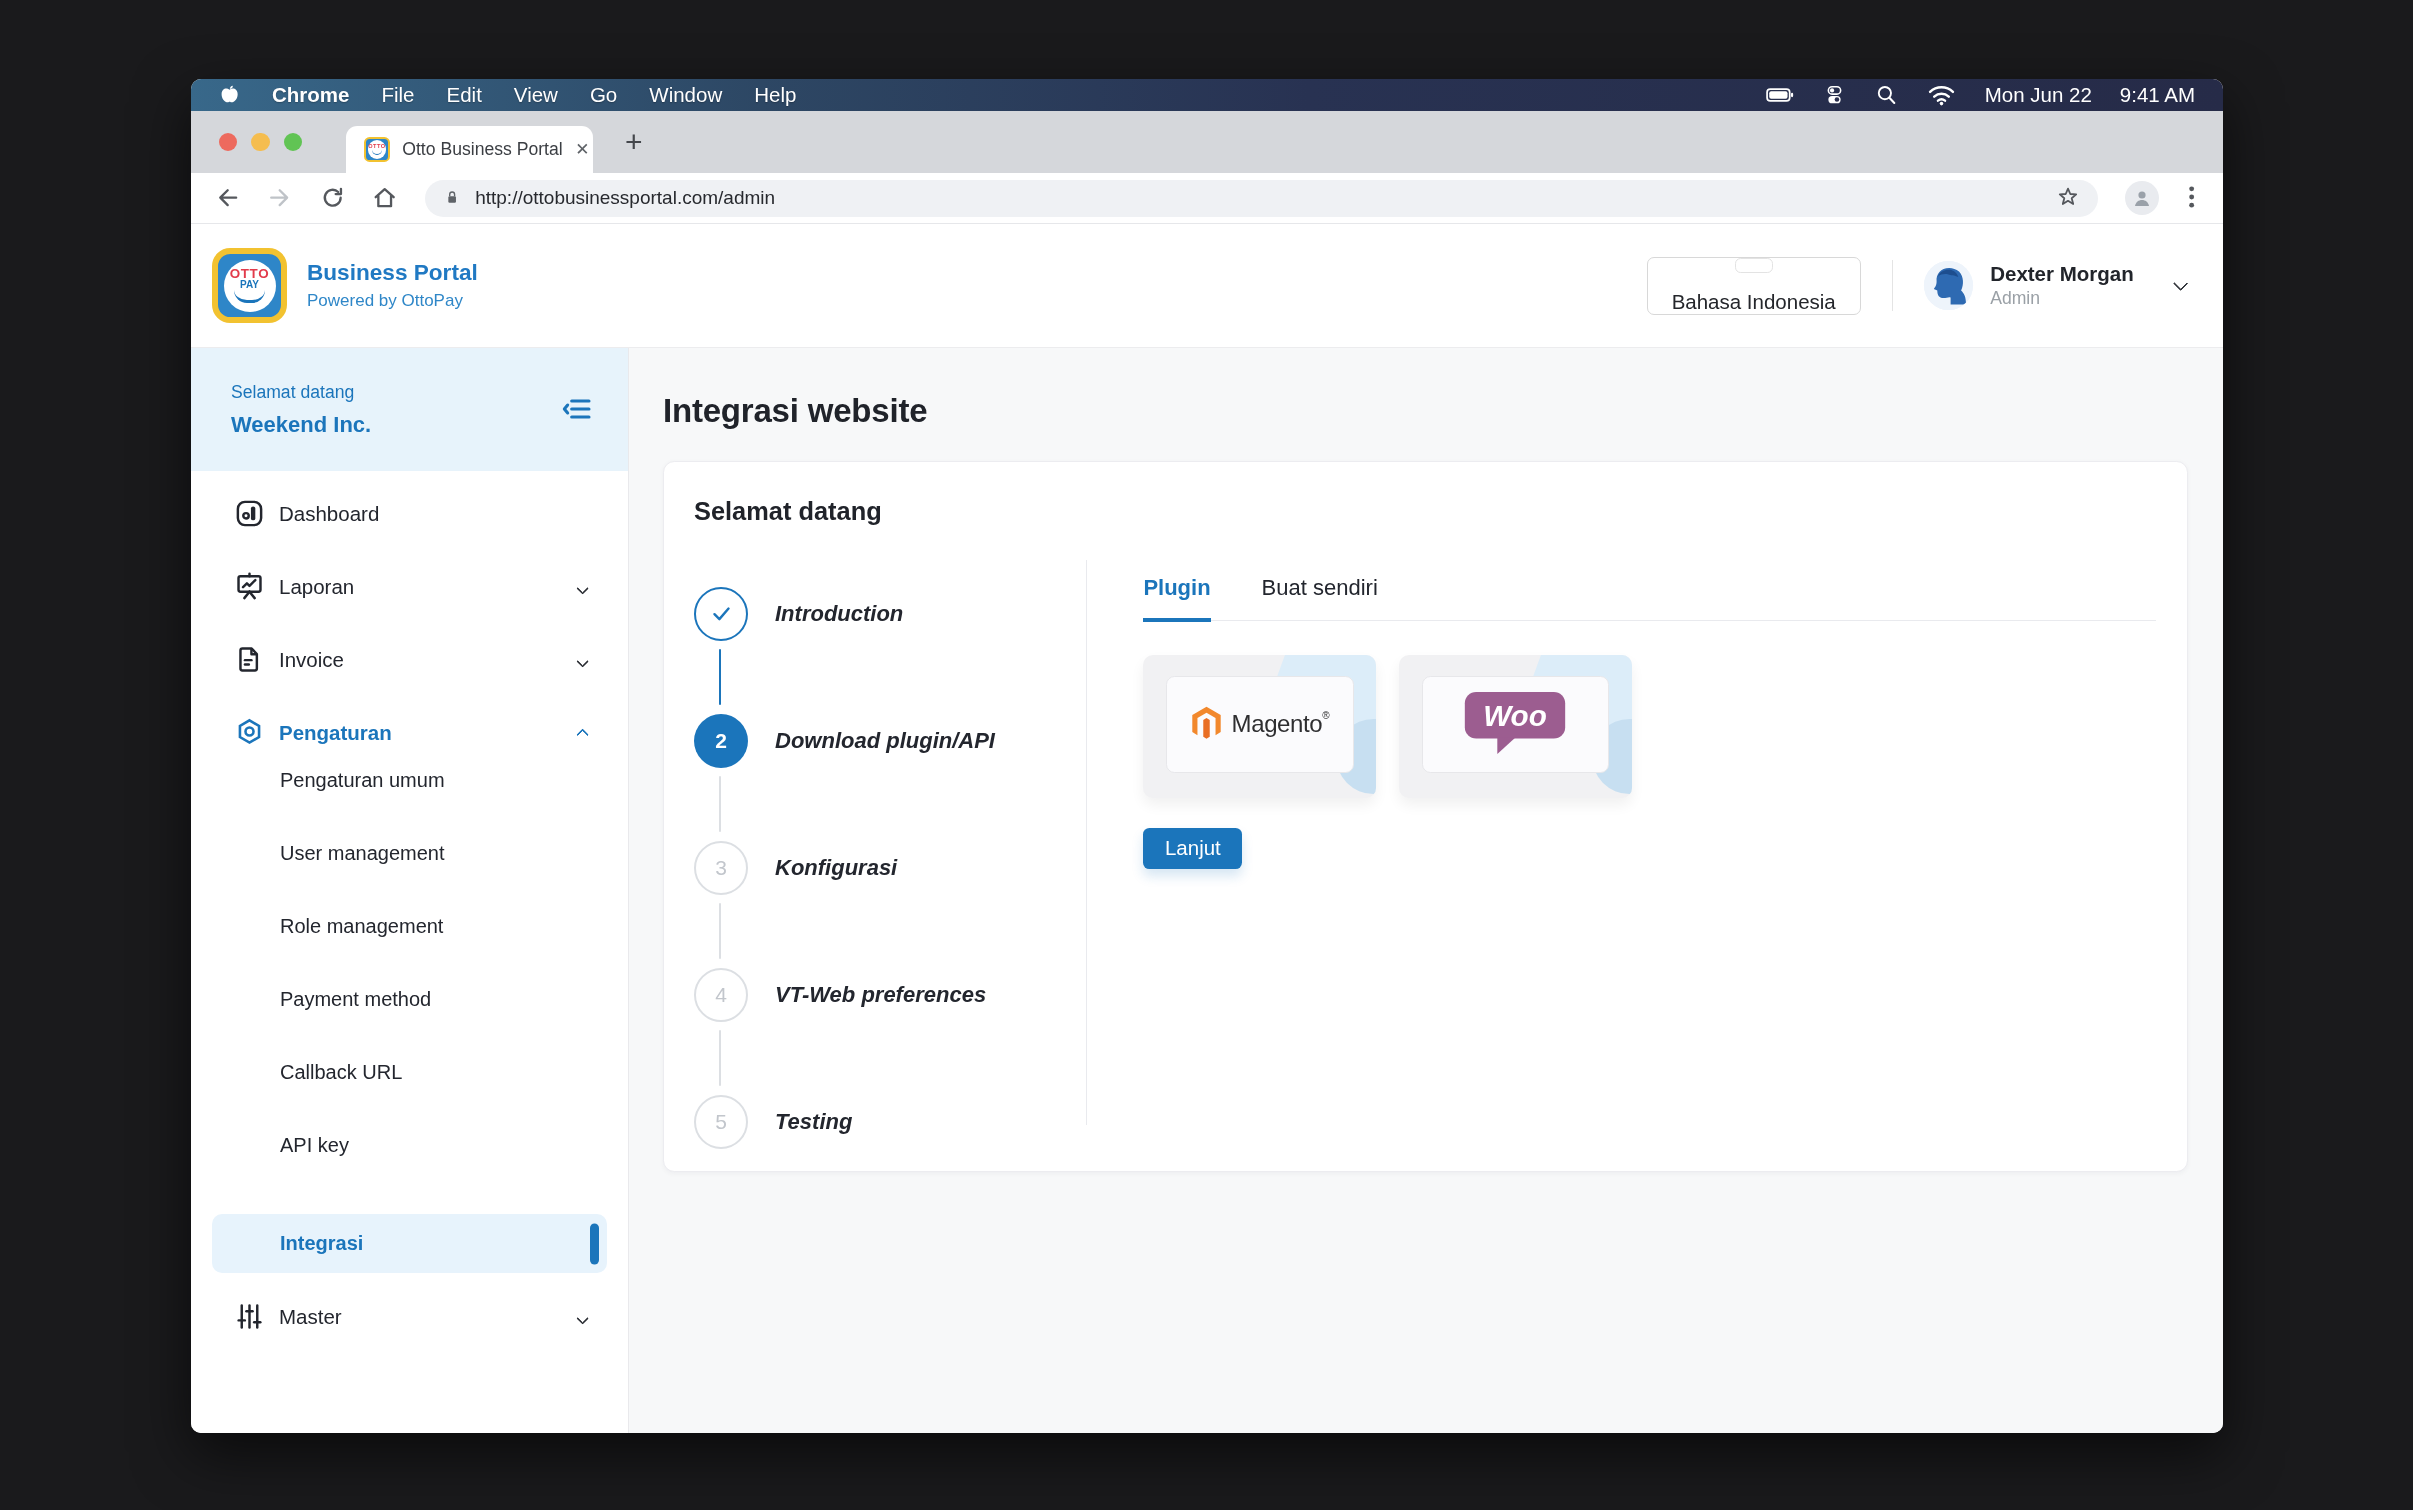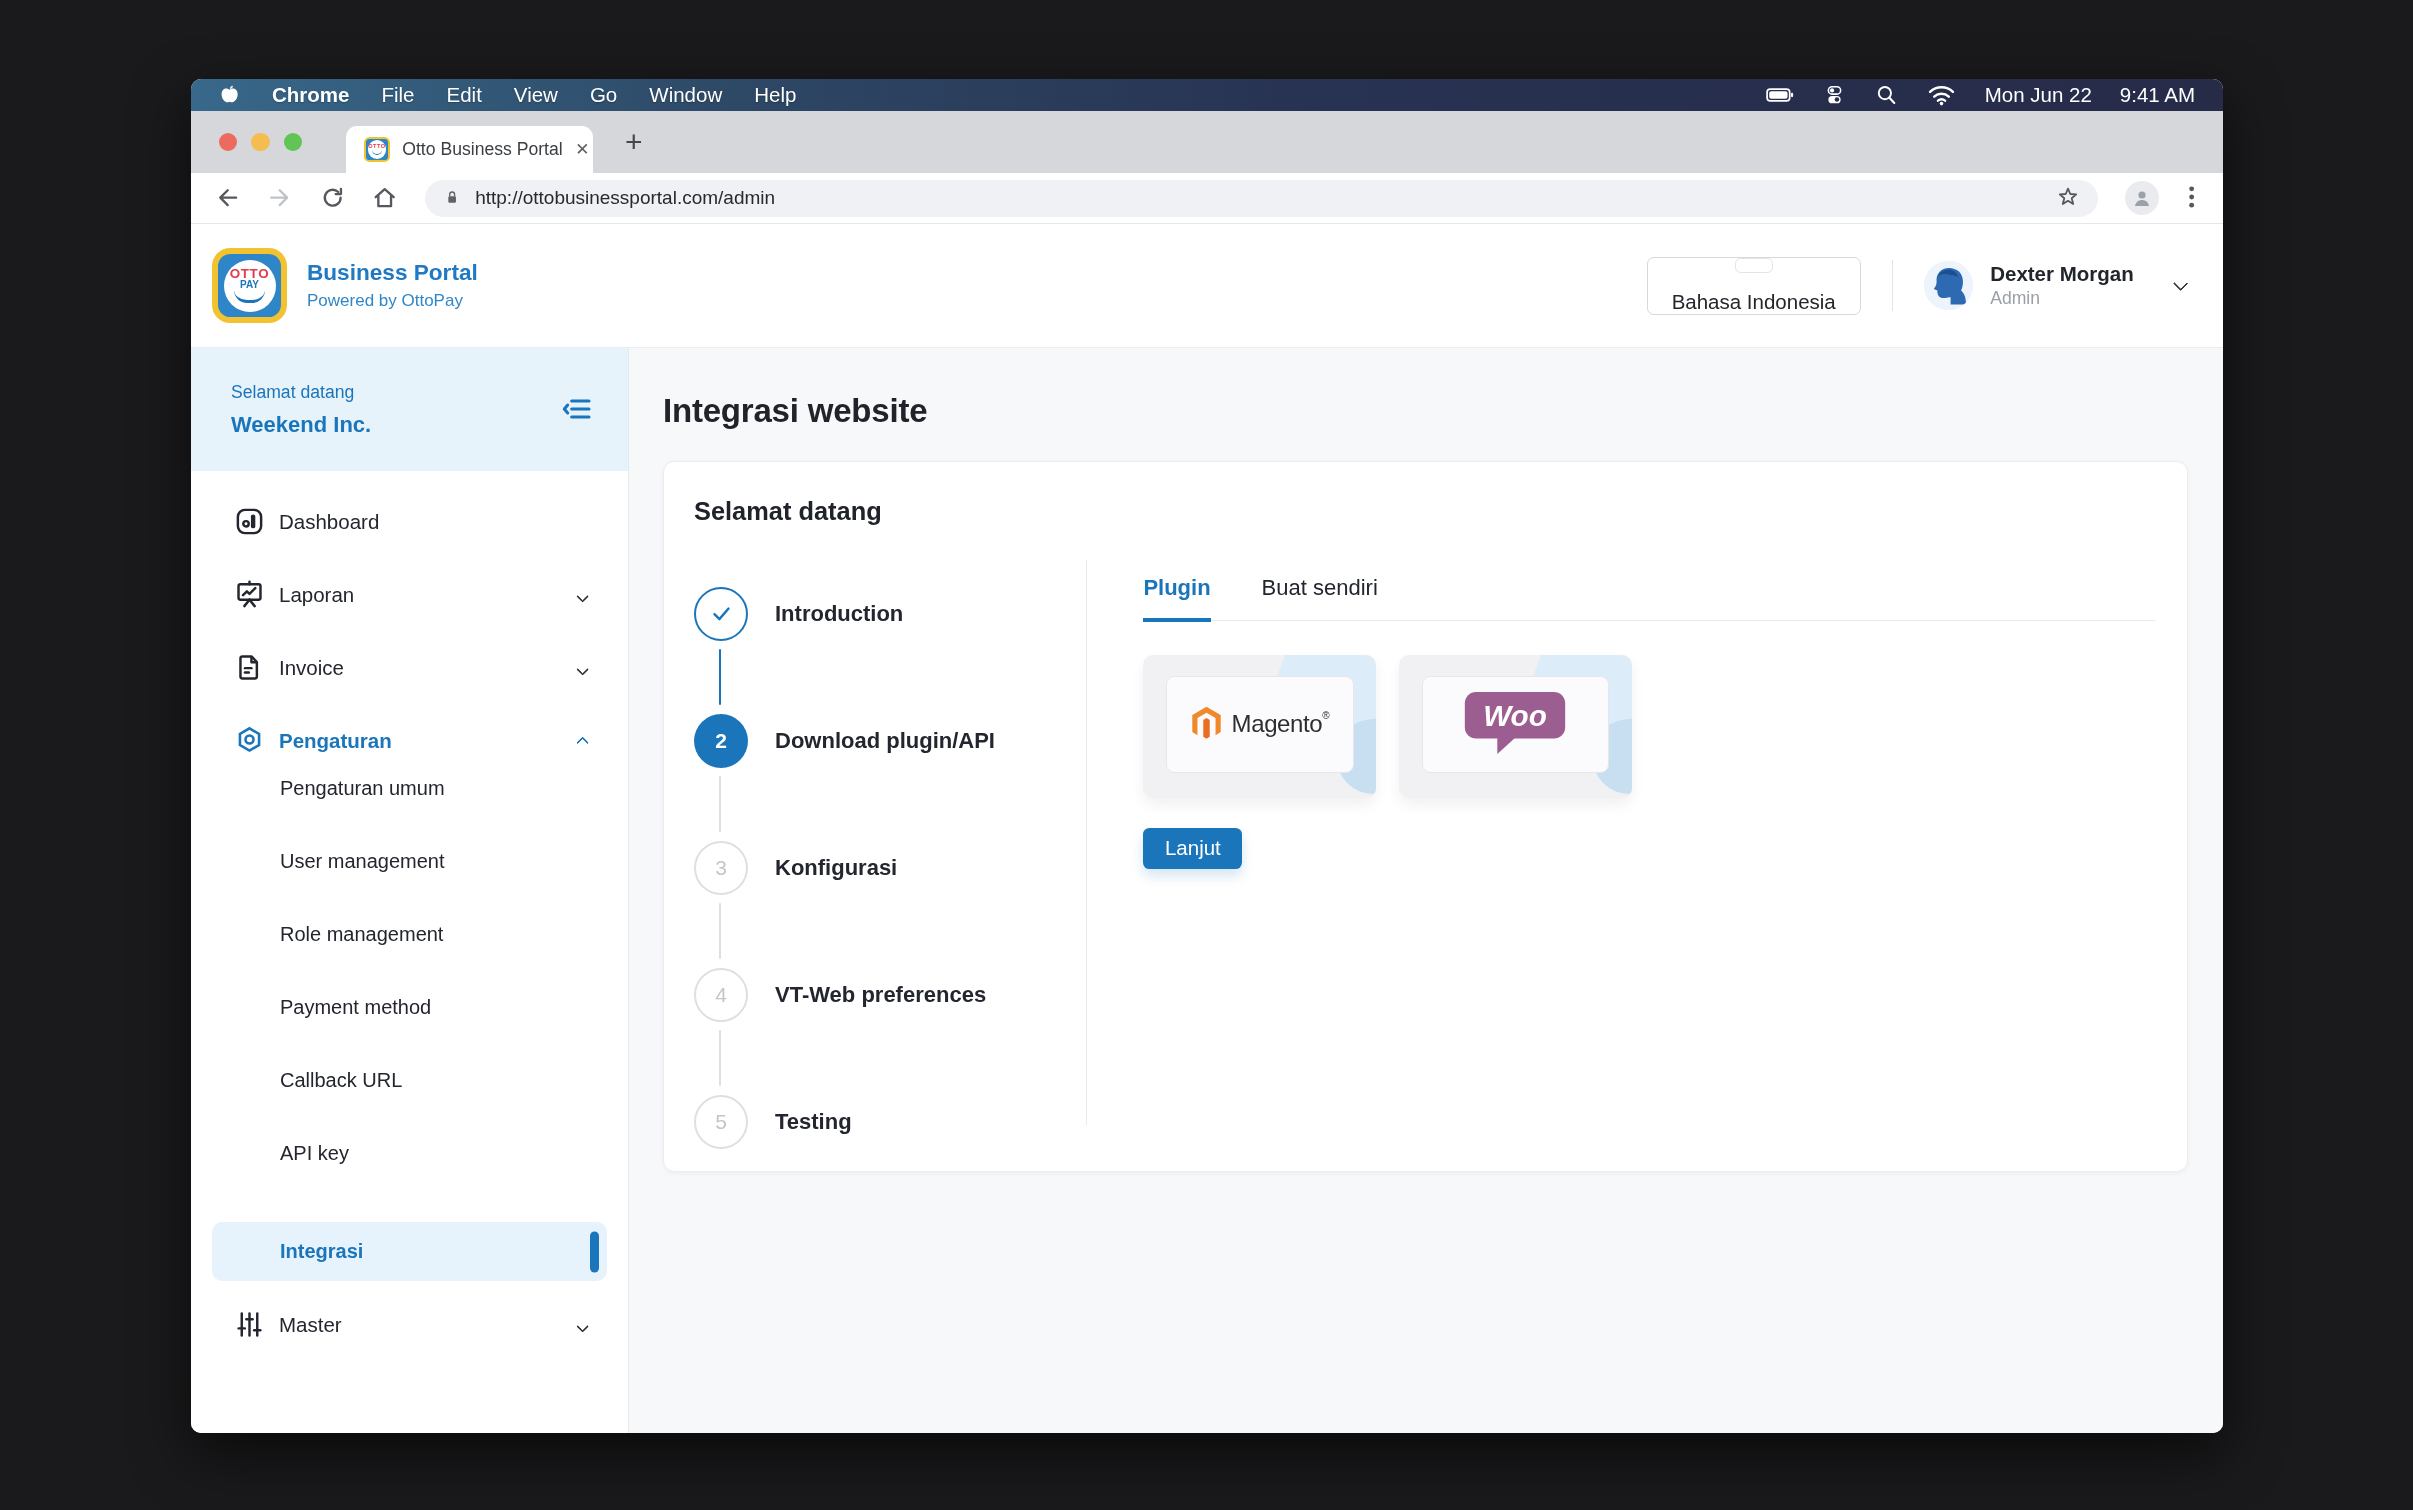--- a/index.html
+++ b/index.html
@@ -79,21 +79,21 @@
   .userchip .chev { color:#33363c; margin-left:24px; margin-top:-4.2px; }
 
   
   .appbody { flex:1; display:flex; min-height:0; }
   .sidebar { width:438px; flex:0 0 438px; background:#fff; border-right:0.7px solid #e9e9ec; overflow:hidden; }
   .welcome { height:123px; background:#e7f3fb; display:flex; align-items:center; padding:0 35px 0 40px; }
   .welcome .w-small { font-size:17.6px; color:#1b75bb; }
   .welcome .w-co { font-size:22px; font-weight:700; color:#1b75bb; margin-top:9px; }
   .welcome .collapse { margin-left:auto; }
 
-  .nav { padding-top:14px; }
+  .nav { padding-top:6px; }
   .nav-row { height:73px; display:flex; align-items:center; padding-left:42px; font-size:20.5px; color:#23262e; }
   .nav-row .nicon { width:32px; display:flex; justify-content:center; margin-right:14px; }
   .nav-row .nav-chev { margin-left:auto; margin-right:41px; color:#2b2e34; }
   .nav-row .nav-chev .chev { width:9.2px; height:9.2px; border-width:2.5px; }
   .nav-row.active-parent { color:#1b75bb; font-weight:700; }
   .nav-row.active-parent .nav-chev { color:#1b75bb; }
   .sub-row { height:73px; display:flex; align-items:flex-start; padding-left:89px; font-size:20px; color:#23262e; }
   .active-wrap { padding:7px 21px; }
   .active-item { height:59px; border-radius:10px; background:#e7f3fc; display:flex; align-items:center;
                  padding-left:68px; position:relative; font-size:20px; font-weight:700; color:#1b75bb; }
@@ -107,21 +107,21 @@
   .card-title { font-size:25.4px; font-weight:700; color:#20232a; }
   .card-body { display:flex; margin-top:24px; }
 
   .stepper { width:392px; flex:0 0 392px; position:relative; }
   .step { height:127px; display:flex; align-items:center; gap:27px; }
   .bullet { width:54px; height:54px; border-radius:50%; flex:0 0 54px; display:flex; align-items:center; justify-content:center;
             font-size:21px; }
   .step.done .bullet { border:2.1px solid #1b75bb; color:#1b75bb; }
   .step.active .bullet { background:#1b75bb; color:#fff; font-weight:700; }
   .step.todo .bullet { border:2.1px solid #dcdfe3; color:#c2c6cc; }
-  .step-label { font-size:22px; font-weight:600; color:#23262e; }
+  .step-label { font-size:22px; font-weight:600; color:#23262e;font-style:italic; }
   .conn { position:absolute; left:25.4px; width:2.1px; height:56px; border-radius:1.4px; background:#dcdfe3; }
   .conn.blue { background:#1b75bb; }
   .c0 { top:99px; } .c1 { top:226px; } .c2 { top:353px; } .c3 { top:480px; }
 
   .stepdiv { width:1.4px; background:#e9eaee; margin:10px 0 0 0; height:565px; }
 
   .rightpane { flex:1; padding:25.4px 0 0 56px; min-width:0; }
   .tabsrow { display:flex; gap:51px; border-bottom:1.4px solid #e9eaee; padding-right:11.3px; }
   .rtab { font-size:22px; padding-bottom:17px; color:#23262e; }
   .rtab.active { color:#1b75bb; font-weight:700; border-bottom:4.2px solid #1b75bb; margin-bottom:-2.8px; }

